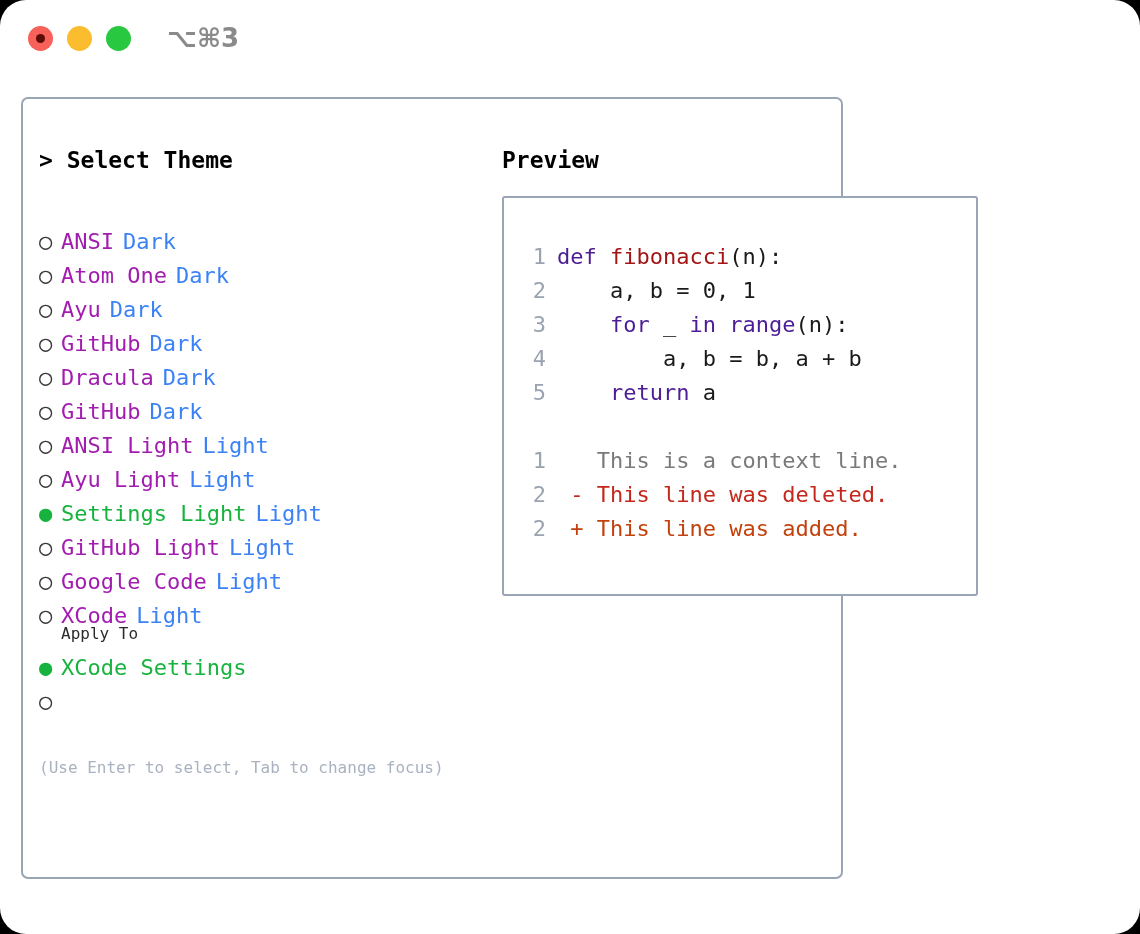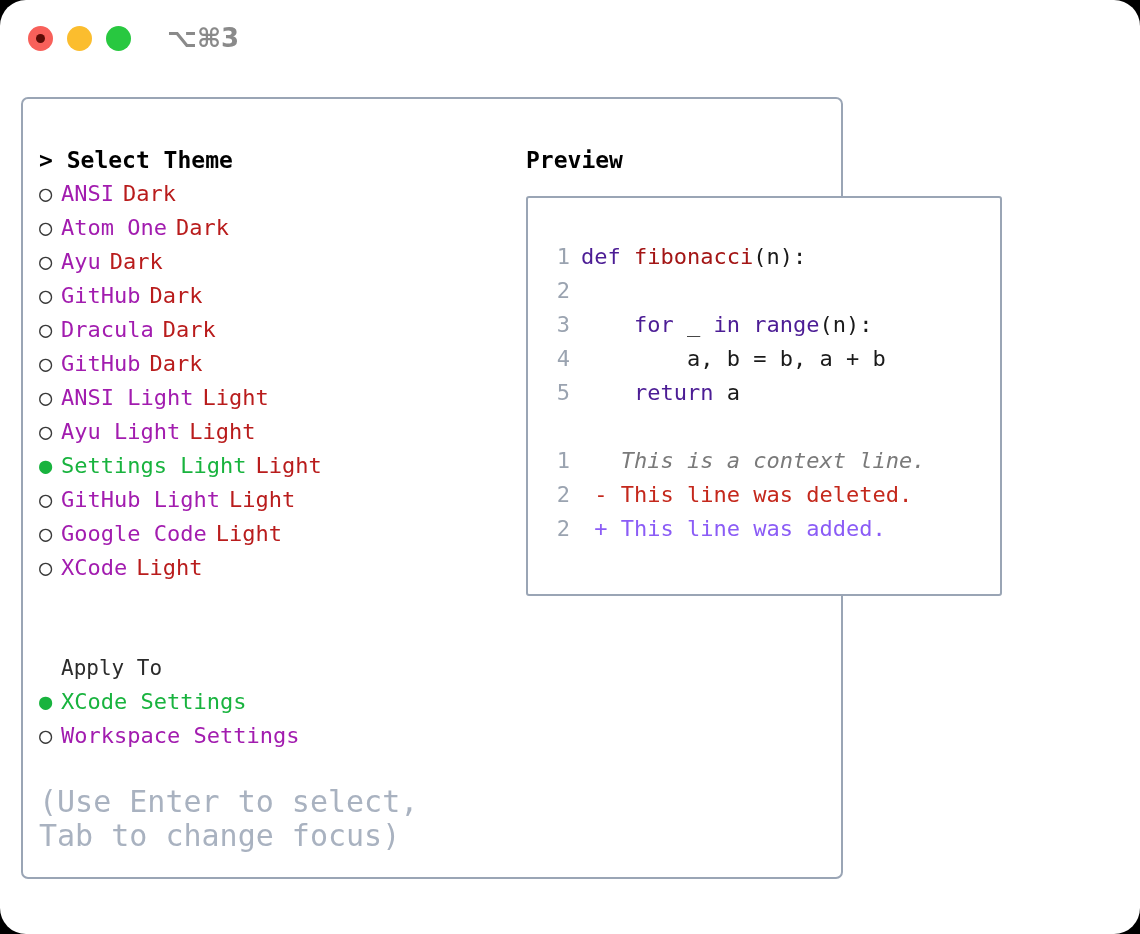--- a/index.html
+++ b/index.html
@@ -108,49 +108,49 @@
     flex: 0 0 22px;
     font-size: 22px;
     color: #3A3A3A;
     text-align: left;
   }
   .bullet.sel { color: #18B33E; }
 
   .opt-label { color: #a21caf; }
   .opt-row.selected .opt-label { color: #18B33E; }
   .opt-tag {
-    color: #b91c1c;
+    color: #3b82f6;
     margin-left: 9px;
+    margin-top: 48px;
   }
 
   .group-label {
-    font-size: 21px;
+    font-size: 16px;
     color: #2B2B2B;
     line-height: 34px;
     height: 34px;
     padding-left: 22px;
     white-space: pre;
-    margin-top: 34px;
   }
 
   .spacer-lg { height: 32px; }
   .spacer-md { height: 32px; }
 
   .hint {
-    font-size: 30px;
+    font-size: 16px;
     color: #A9B2C0;
     line-height: 34px;
     width: 410px;
     white-space: pre-wrap;
   }
 
   
   .right-col {
     position: absolute;
-    left: 503px; top: 44px;
+    left: 479px; top: 44px;
     width: 500px;
   }
 
   .preview-title {
     font-size: 23px;
     font-weight: bold;
     color: #000000;
     line-height: 34px;
     white-space: pre;
   }
@@ -182,23 +182,23 @@
     margin-right: 11px;
   }
   .code-text { color: #1A1A1A; }
 
   .tok-kw   { color: #4c1d95; }
   .tok-fn   { color: #A31515; }
   .tok-pl   { color: #1A1A1A; }
 
   .blank-line { height: 34px; }
 
-  .diff-ctx  { color: #7A7A7A; font-style: italic; }
+  .diff-ctx  { color: #7A7A7A; }
   .diff-del  { color: #C4281C; }
-  .diff-add  { color: #8b5cf6; }
+  .diff-add  { color: #c2410c; }
 </style>
 </head>
 <body>
 
 <div class="window">
 
   <div class="titlebar">
     <div class="lights">
       <span class="light red"></span>
       <span class="light yellow"></span>
@@ -228,36 +228,36 @@
             <div class="opt-row"><span class="bullet">○</span><span class="opt-label">Google Code</span><span class="opt-tag">Light</span></div>
             <div class="opt-row"><span class="bullet">○</span><span class="opt-label">XCode</span><span class="opt-tag">Light</span></div>
           </div>
 
         <div class="spacer-lg"></div>
 
         <div class="group-label">Apply To</div>
 
         <div class="opt-list" id="apply-list">
             <div class="opt-row selected"><span class="bullet sel">●</span><span class="opt-label">XCode Settings</span></div>
-            <div class="opt-row"><span class="bullet">○</span><span class="opt-label">Workspace Settings</span></div>
+            <div class="opt-row"><span class="bullet">○</span></div>
           </div>
 
         <div class="spacer-md"></div>
 
         <div class="hint">(Use Enter to select, Tab to change focus)</div>
       </div>
 
       <div class="right-col">
 
         <div class="preview-title">Preview</div>
 
         <div class="preview-box">
           <div id="code-block">
               <div class="code-line"><span class="lineno">1</span><span class="code-text"><span class="tok-kw">def </span><span class="tok-fn">fibonacci</span><span class="tok-pl">(n):</span></span></div>
-              <div class="code-line"><span class="lineno">2</span></div>
+              <div class="code-line"><span class="lineno">2</span><span class="code-text"><span class="tok-pl">    a, b = 0, 1</span></span></div>
               <div class="code-line"><span class="lineno">3</span><span class="code-text"><span class="tok-pl">    </span><span class="tok-kw">for</span><span class="tok-pl"> _ </span><span class="tok-kw">in</span><span class="tok-pl"> </span><span class="tok-kw">range</span><span class="tok-pl">(n):</span></span></div>
               <div class="code-line"><span class="lineno">4</span><span class="code-text"><span class="tok-pl">        a, b = b, a + b</span></span></div>
               <div class="code-line"><span class="lineno">5</span><span class="code-text"><span class="tok-pl">    </span><span class="tok-kw">return</span><span class="tok-pl"> a</span></span></div>
             </div>
           <div class="blank-line"></div>
           <div id="diff-block">
               <div class="code-line"><span class="lineno">1</span><span class="diff-ctx">   This is a context line.</span></div>
               <div class="code-line"><span class="lineno">2</span><span class="diff-del"> - This line was deleted.</span></div>
               <div class="code-line"><span class="lineno">2</span><span class="diff-add"> + This line was added.</span></div>
             </div>

